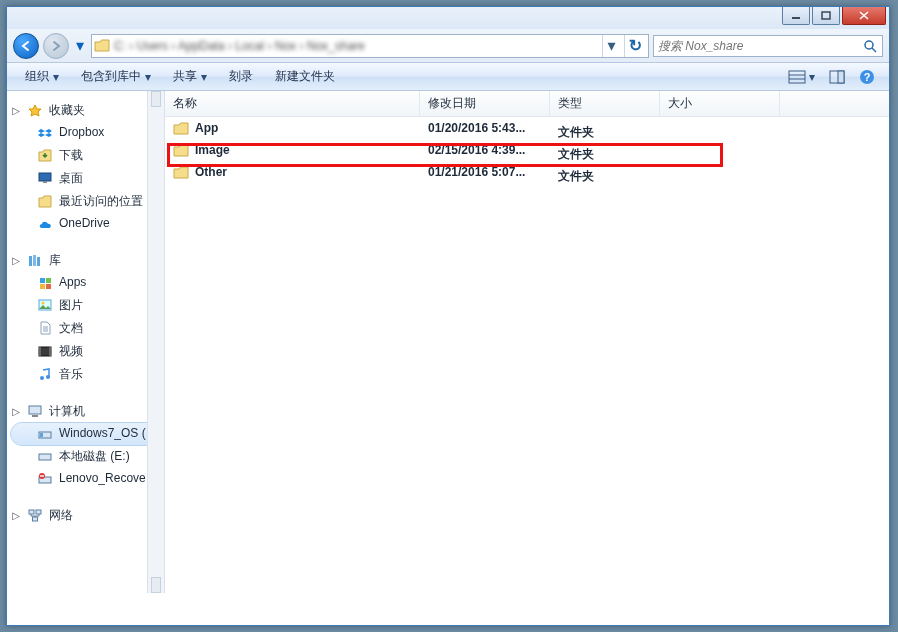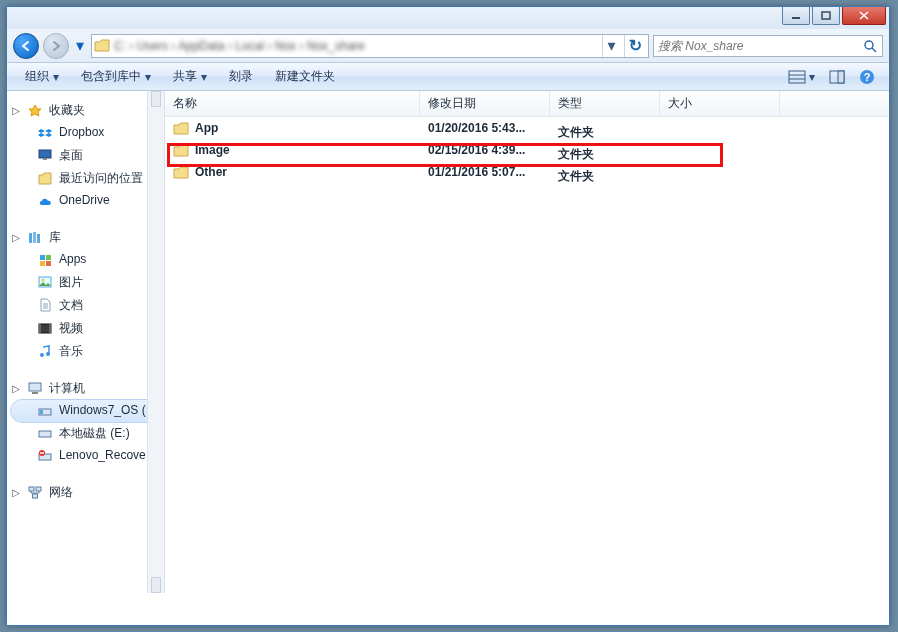--- a/index.html
+++ b/index.html
@@ -245,20 +245,29 @@
           <div class="node">
               <span class="sm-ico">
                 <svg width="14" height="12">
                   <path d="M3 2 L7 4 L3 6 L0 4 Z M11 2 L14 4 L11 6 L7 4 Z M3 6 L7 8 L3 10 L0 8 Z M11 6 L14 8 L11 10 L7 8 Z" fill="#1e88e5"></path>
                 </svg>
               </span>
               <span>Dropbox</span>
             </div>
           <div class="node">
               <span class="sm-ico">
+                <svg width="14" height="13">
+                  <path d="M1 3 L5 3 L6 1 L13 1 L13 12 L1 12 Z" fill="#f6dd8a" stroke="#caa94a"></path>
+                  <path d="M7 4 L7 8 M5 6 L7 8 L9 6" stroke="#3a7d32" stroke-width="1.5" fill="none"></path>
+                </svg>
+              </span>
+              <span>下载</span>
+            </div>
+          <div class="node">
+              <span class="sm-ico">
                 <svg width="14" height="12">
                   <rect x="1" y="1" width="12" height="8" fill="#2e6bb0" stroke="#1a4578"></rect>
                   <rect x="5" y="9" width="4" height="2" fill="#888"></rect>
                 </svg>
               </span>
               <span>桌面</span>
             </div>
           <div class="node">
               <span class="sm-ico">
                 <svg width="14" height="13">

